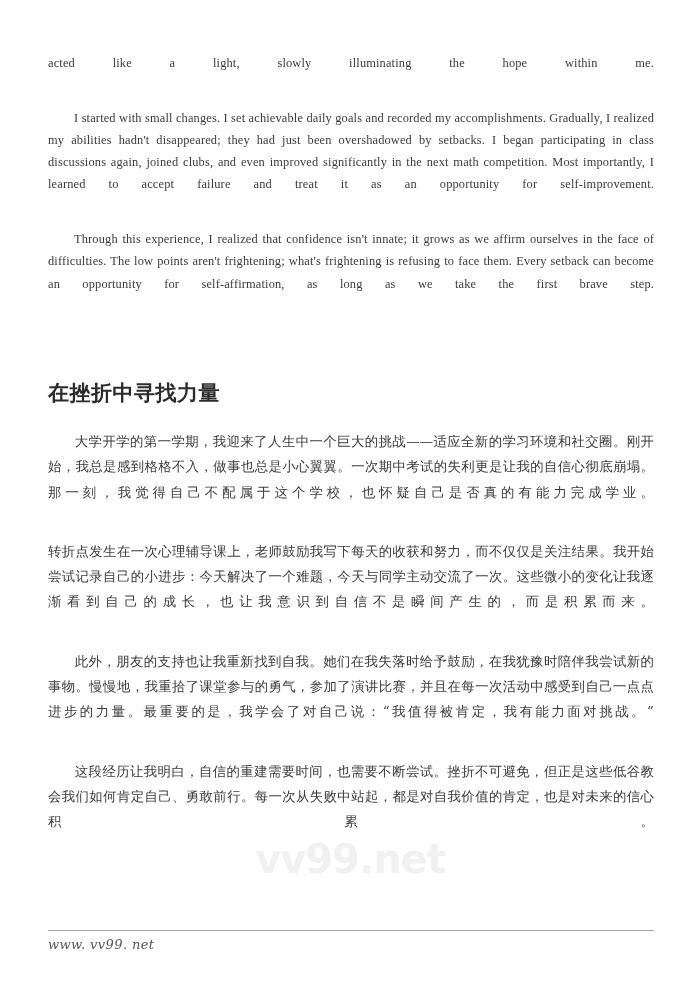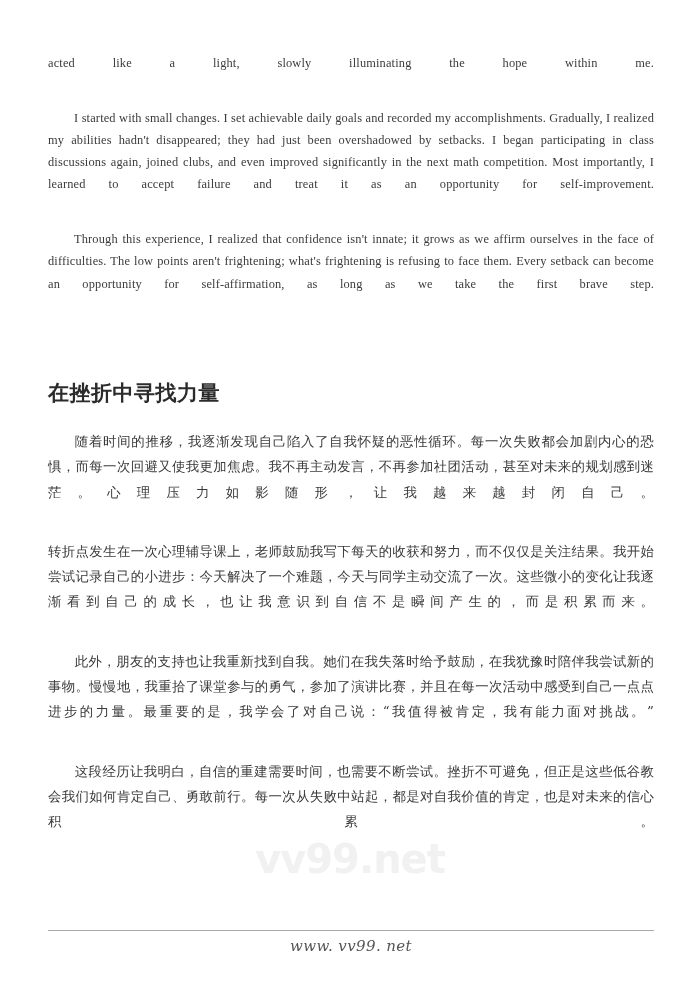--- a/index.html
+++ b/index.html
@@ -109,24 +109,24 @@
     top: 930px;
     z-index: 3;
   }
   .footer-rule {
     width: 100%;
     height: 1px;
     background: #a8a8a8;
     margin: 0 0 6px 0;
   }
   .footer-text {
-    text-align: center;
+    text-align: left;
     font-family: "DejaVu Serif", "Liberation Serif", serif;
     font-style: italic;
-    font-size: 15px;
+    font-size: 13px;
     color: #555555;
     letter-spacing: 0.4px;
   }
 </style>
 </head>
 <body>
 
 <div class="page">
 
   <div class="watermark">vv99.net</div>
@@ -139,21 +139,21 @@
       <p class="en-p indent">Through this experience, I realized that confidence isn't innate; it grows as we affirm ourselves in the face of difficulties. The low points aren't frightening; what's frightening is refusing to face them. Every setback can become an opportunity for self-affirmation, as long as we take the first brave step.</p>
     </div>
 
     <div class="title-gap-top"></div>
 
     <h1 class="cn-title">在挫折中寻找力量</h1>
 
     <div class="title-gap-bottom"></div>
 
     <div class="cn-block">
-      <p class="cn-p">随着时间的推移，我逐渐发现自己陷入了自我怀疑的恶性循环。每一次失败都会加剧内心的恐惧，而每一次回避又使我更加焦虑。我不再主动发言，不再参加社团活动，甚至对未来的规划感到迷茫。心理压力如影随形，让我越来越封闭自己。</p>
+      <p class="cn-p">大学开学的第一学期，我迎来了人生中一个巨大的挑战——适应全新的学习环境和社交圈。刚开始，我总是感到格格不入，做事也总是小心翼翼。一次期中考试的失利更是让我的自信心彻底崩塌。那一刻，我觉得自己不配属于这个学校，也怀疑自己是否真的有能力完成学业。</p>
       <p class="cn-p noindent">转折点发生在一次心理辅导课上，老师鼓励我写下每天的收获和努力，而不仅仅是关注结果。我开始尝试记录自己的小进步：今天解决了一个难题，今天与同学主动交流了一次。这些微小的变化让我逐渐看到自己的成长，也让我意识到自信不是瞬间产生的，而是积累而来。</p>
       <p class="cn-p">此外，朋友的支持也让我重新找到自我。她们在我失落时给予鼓励，在我犹豫时陪伴我尝试新的事物。慢慢地，我重拾了课堂参与的勇气，参加了演讲比赛，并且在每一次活动中感受到自己一点点进步的力量。最重要的是，我学会了对自己说：“我值得被肯定，我有能力面对挑战。”</p>
       <p class="cn-p">这段经历让我明白，自信的重建需要时间，也需要不断尝试。挫折不可避免，但正是这些低谷教会我们如何肯定自己、勇敢前行。每一次从失败中站起，都是对自我价值的肯定，也是对未来的信心积累。</p>
     </div>
 
   </div>
 
   <div class="footer">
     <div class="footer-rule"></div>
     <div class="footer-text">www. vv99. net</div>

